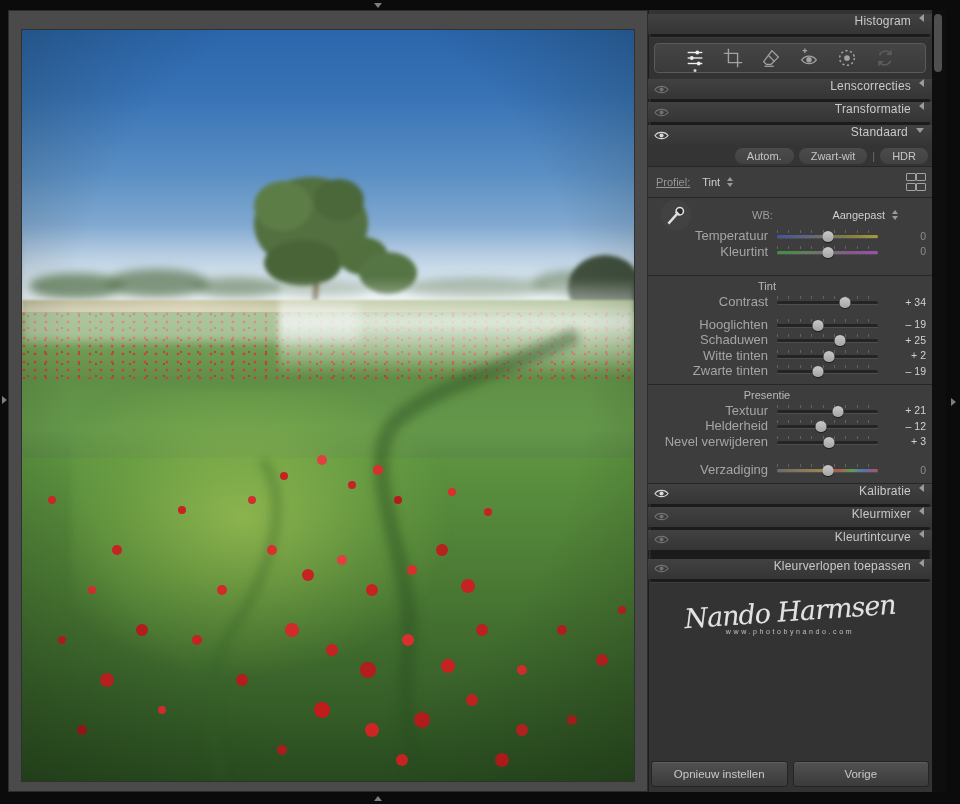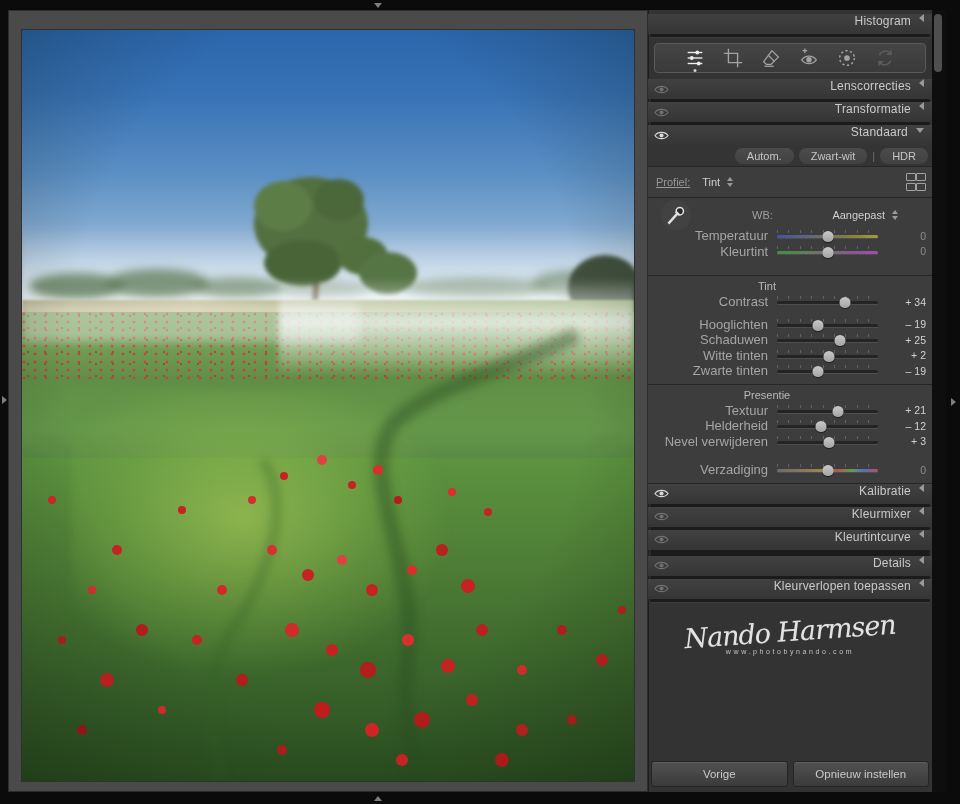--- a/index.html
+++ b/index.html
@@ -490,30 +490,20 @@
             <circle cx="8" cy="5.5" r="2.2"></circle>
           </svg>
         </span>
       <span class="phead-label">Kleurtintcurve</span>
       <span class="tri tri-left"></span>
     </div>
     <div class="sep"></div>
 
     <div class="sep"></div>
 
-    <div class="phead">
-      <span class="eye">
-          <svg width="15" height="11" viewBox="0 0 16 11">
-            <path d="M1 5.5 C4 1,12 1,15 5.5 C12 10,4 10,1 5.5 Z"></path>
-            <circle cx="8" cy="5.5" r="2.2"></circle>
-          </svg>
-        </span>
-      <span class="phead-label">Details</span>
-      <span class="tri tri-left"></span>
-    </div>
     <div class="sep"></div>
 
     <div class="phead">
       <span class="eye">
           <svg width="15" height="11" viewBox="0 0 16 11">
             <path d="M1 5.5 C4 1,12 1,15 5.5 C12 10,4 10,1 5.5 Z"></path>
             <circle cx="8" cy="5.5" r="2.2"></circle>
           </svg>
         </span>
       <span class="phead-label">Kleurverlopen toepassen</span>
@@ -522,22 +512,22 @@
     <div class="sep"></div>
 
     <div class="sig">
       <div class="sig-name">Nando Harmsen</div>
       <div class="sig-site">www.photobynando.com</div>
     </div>
 
     <div class="flex-spacer"></div>
 
     <div class="footer">
+      <span class="btn">Opnieuw instellen</span>
       <span class="btn">Vorige</span>
-      <span class="btn">Opnieuw instellen</span>
     </div>
   </div>
 
   <div class="scroll-strip">
     <span class="scroll-thumb"></span>
   </div>
 
 </div>
 
 </body></html>

